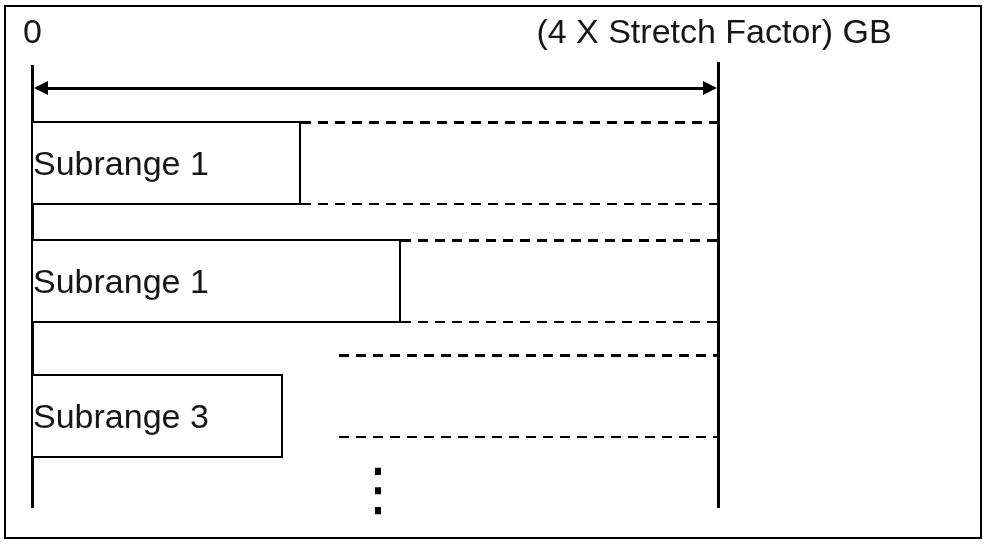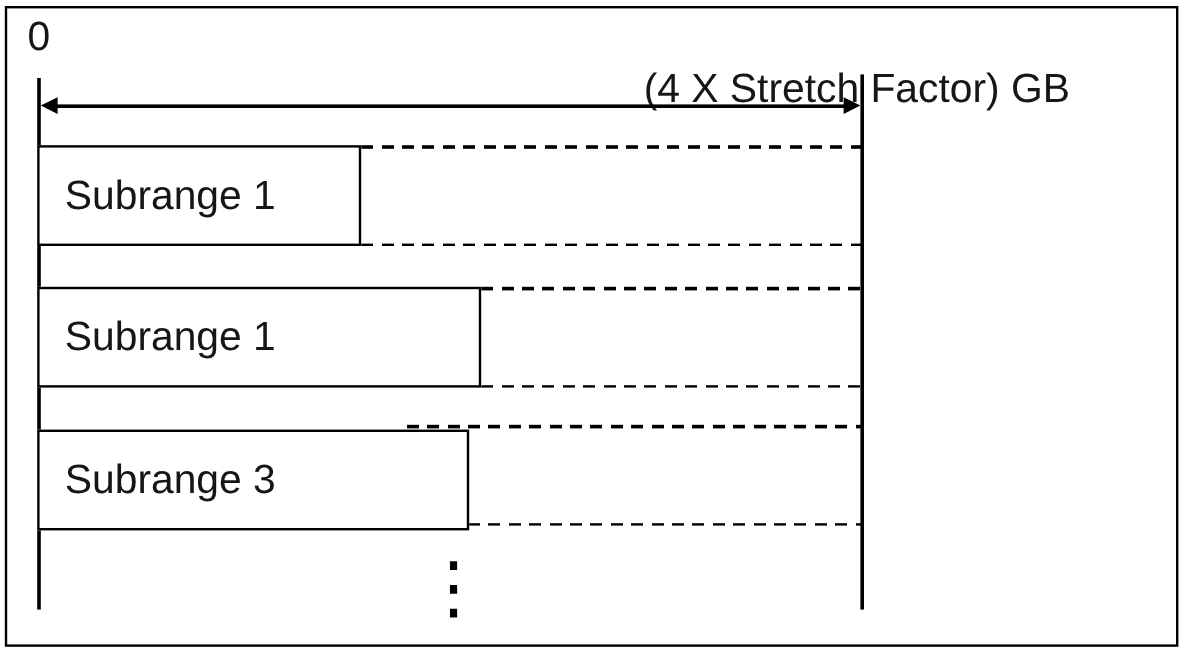--- a/index.html
+++ b/index.html
@@ -30,21 +30,20 @@
     line-height: 1.15;
     color: #161616;
     white-space: nowrap;
   }
   .axis-label.origin {
     left: 23px; top: 12px;
   }
   .axis-label.extent {
     left: 714px; top: 12px;
     transform: translateX(-50%);
-    margin-top: 43px;
   }
   .vline {
     position: absolute;
     width: 3px;
     background: var(--ink, #000000);
   }
   .vline.left  { left: 31px;  top: 65px; height: 443px; }
   .vline.right { left: 717px; top: 62px; height: 446px; }
   .arrow-line {
     position: absolute;
@@ -68,25 +67,24 @@
   }
   .subrange-box {
     position: absolute;
     left: 31px;
     height: 84px;
     box-sizing: border-box;
     border: 2.5px solid var(--ink, #000000);
     background: #ffffff;
     display: flex;
     align-items: center;
-    padding-left: 21px;
   }
   .subrange-box.b1 { top: 121px; width: 270px; }
   .subrange-box.b2 { top: 239px; width: 370px; }
-  .subrange-box.b3 { top: 358px; width: 360px; }
+  .subrange-box.b3 { top: 374px; width: 252px; }
   .subrange-label {
     font-size: 34px;
     color: #161616;
     white-space: nowrap;
   }
   .dash {
     position: absolute;
     height: 2.5px;
     background: repeating-linear-gradient(90deg,
       var(--ink, #000000) 0px, var(--ink, #000000) 10px,

